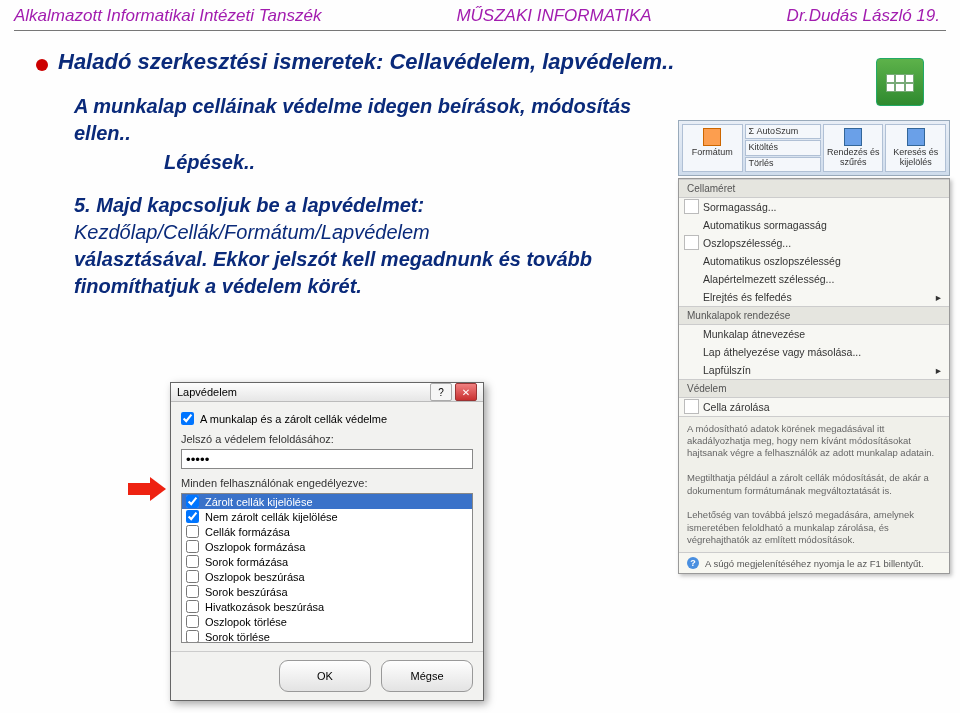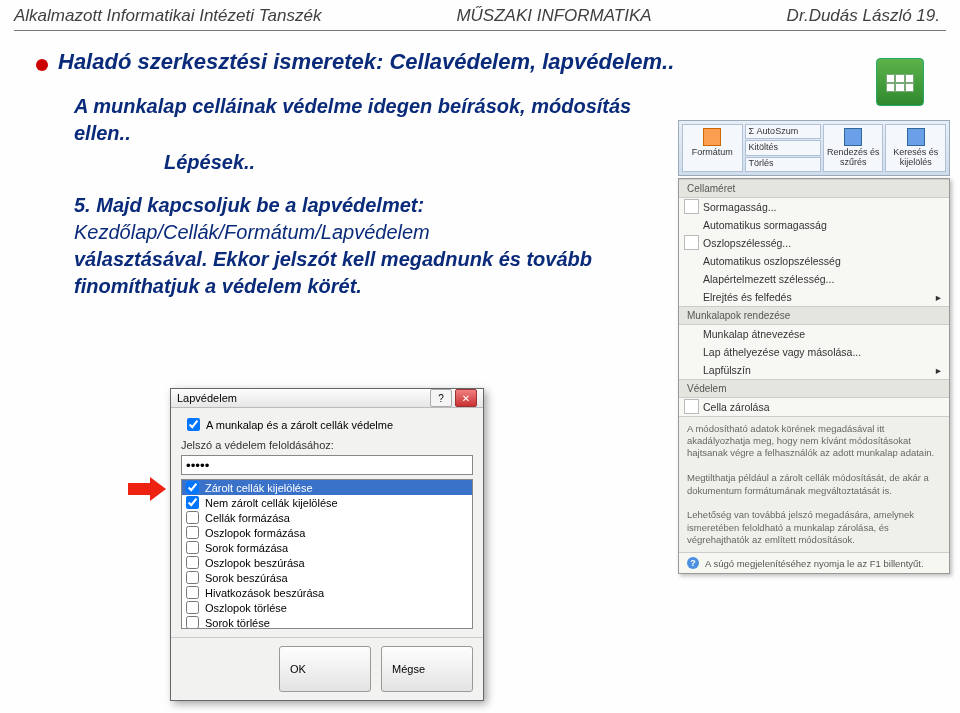--- a/index.html
+++ b/index.html
@@ -11,21 +11,21 @@
     position: relative;
     overflow: hidden;
   }
   .header {
     display: flex;
     justify-content: space-between;
     align-items: baseline;
     padding: 6px 20px 2px 14px;
     font-style: italic;
     font-size: 17px;
-    color: #404040;
+    color: #a21caf;
   }
   .header .center { font-weight: normal; }
   .header .right { }
   .hr { border-top: 1px solid #777; margin: 2px 14px 0 14px; }
   .content {
     position: relative;
     padding: 18px 0 0 36px;
   }
   .bullet-line {
     display: flex;
@@ -152,38 +152,38 @@
   }
   .dlg-title{
     background:linear-gradient(#fdfdfd,#e6e6e6);
     padding:0 6px; display:flex; align-items:center; justify-content:space-between;
     border-bottom:1px solid #bbb;
   }
   .dlg-title .controls{display:flex;gap:3px}
   .dlg-title .controls span{width:20px;height:16px;border:1px solid #aaa;border-radius:2px;display:flex;align-items:center;justify-content:center;font-size:10px;background:#f5f5f5;}
   .dlg-title .controls .close{background:linear-gradient(#f08080,#c93030);color:#fff;border-color:#933;}
   .dlg-body{padding:8px 10px;}
-  .cb{display:flex;align-items:center;gap:6px;margin:2px 6px;}
+  .cb{display:flex;align-items:center;gap:6px;margin:2px 0;}
   .cb input{margin:0}
   .lbl{margin:8px 0 4px;color:#333;}
   .pw{width:100%;height:20px;border:1px solid #888;background:#fff;padding:0 4px;box-sizing:border-box;font-family:inherit;}
   .listbox{
     margin-top:4px;
     border:1px solid #888;background:#fff;
     height:148px; overflow:hidden;
   }
   .listbox .li{display:flex;align-items:center;gap:6px;padding:1px 4px;font-size:11px;}
   .listbox .li.sel{background:#3a72c9;color:#fff;}
   .listbox input{margin:0;}
   .dlg-foot{
     display:flex;justify-content:flex-end;gap:10px;
     padding:8px 10px;background:#f2f2f0;border-top:1px solid #ccc;
   }
-  .btn{min-width:70px;padding:16px 10px;border:1px solid #999;border-radius:3px;
-    background:linear-gradient(#fefefe,#e3e3e3);font-size:11px;text-align:left;}
+  .btn{min-width:70px;padding:9px 10px;border:1px solid #999;border-radius:9px;
+    background:linear-gradient(#fefefe,#e3e3e3);font-size:11px;text-align:center;}
   .red-arrow-dlg{
     position:absolute;left:128px;bottom:212px;width:40px;height:24px;
   }
   .red-arrow-dlg::before{content:"";position:absolute;left:0;top:6px;width:22px;height:12px;background:#e21;}
   .red-arrow-dlg::after{content:"";position:absolute;left:22px;top:0;border-left:16px solid #e21;border-top:12px solid transparent;border-bottom:12px solid transparent;}
 
 </style>
 </head>
 <body>
 
@@ -316,20 +316,21 @@
       <span class="close">✕</span>
     </span>
   </div>
   <div class="dlg-body">
     <label class="cb">
       <input type="checkbox" checked="" style="">
       <span>A munkalap és a zárolt cellák védelme</span>
     </label>
     <div class="lbl">Jelszó a védelem feloldásához:</div>
     <input class="pw" type="text" value="•••••" style="">
+    <div class="lbl">Minden felhasználónak engedélyezve:</div>
     <div class="listbox" id="perm-list">
         <div class="li sel">
           <input type="checkbox" checked="" style="">
           <span>Zárolt cellák kijelölése</span>
         </div>
         <div class="li">
           <input type="checkbox" checked="" style="">
           <span>Nem zárolt cellák kijelölése</span>
         </div>
         <div class="li">

